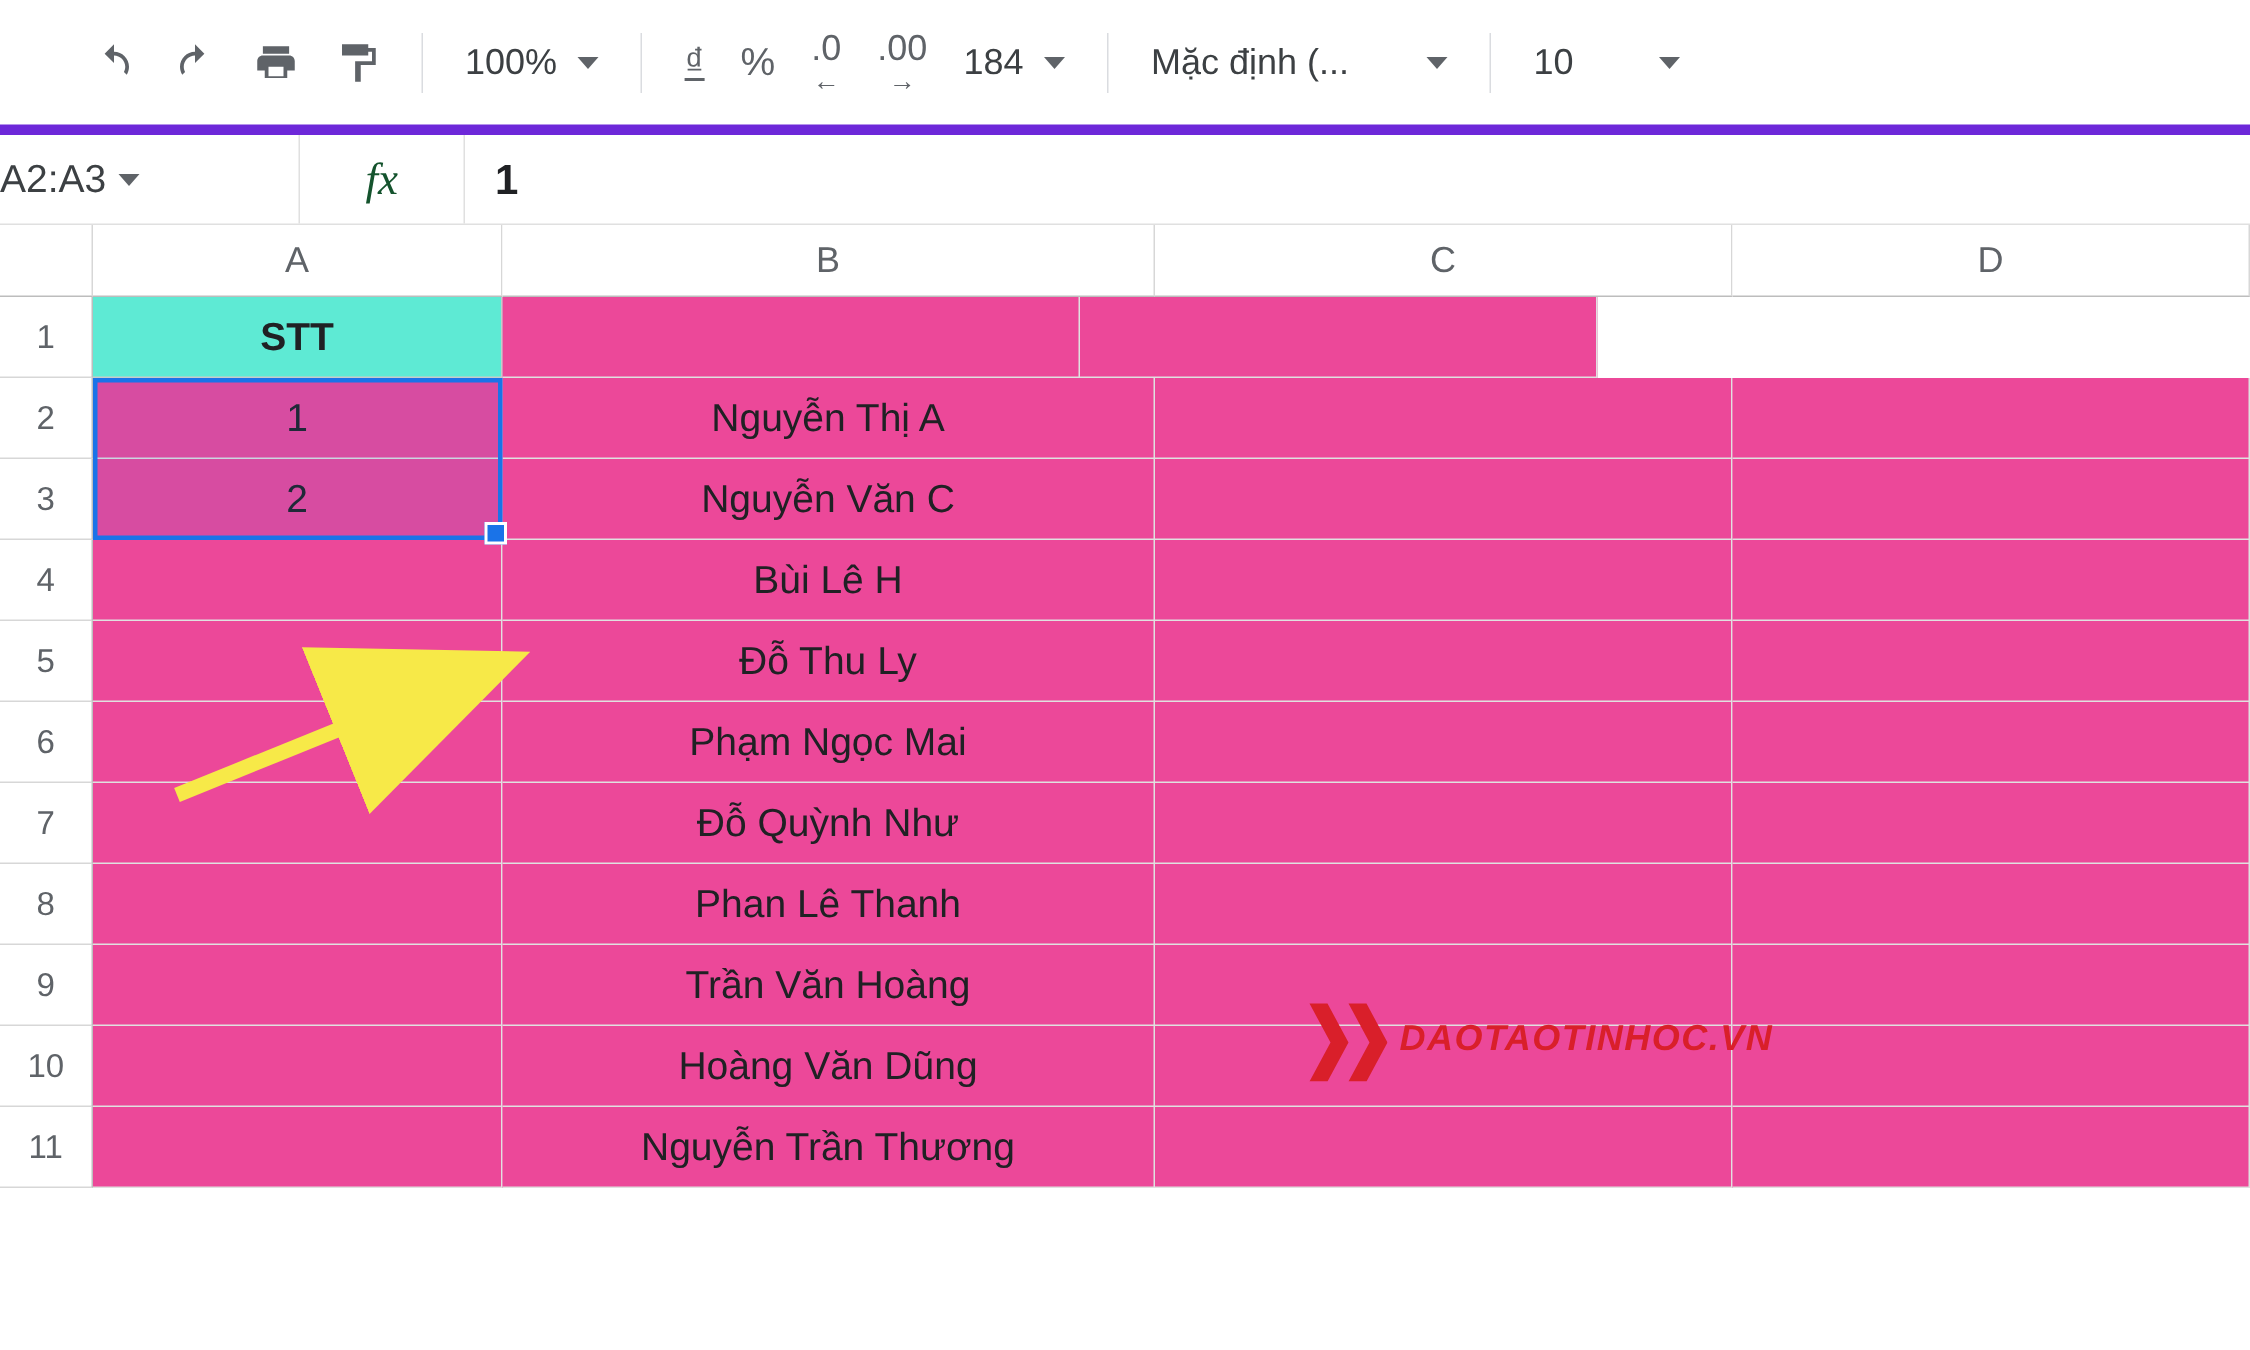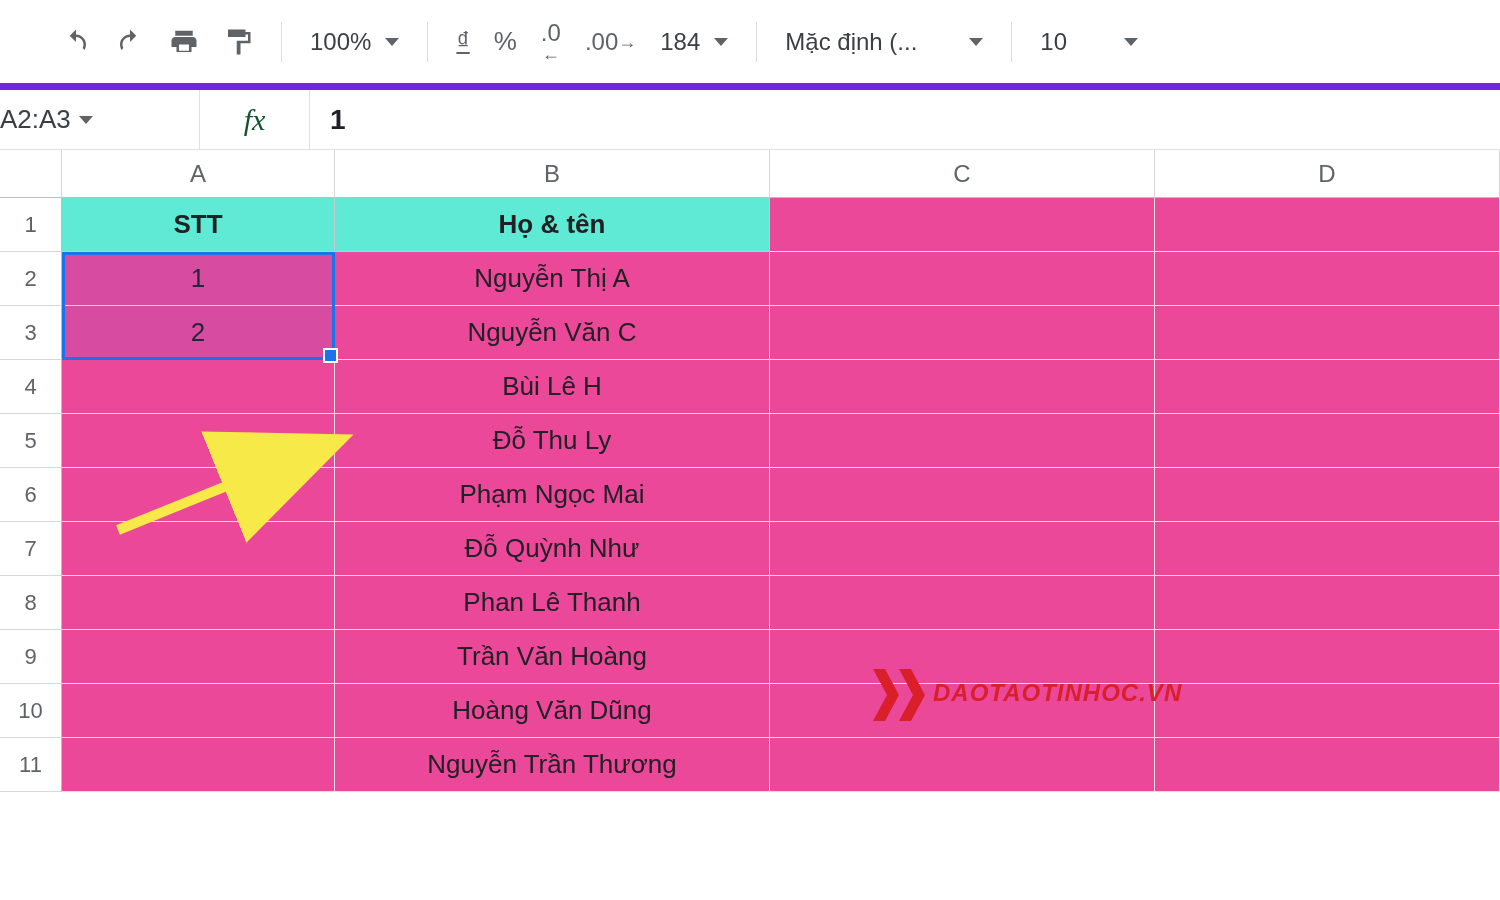--- a/index.html
+++ b/index.html
@@ -236,21 +236,21 @@
   <button class="tb-btn">
     <span style="font-size:26px">%</span>
   </button>
   <button class="tb-btn">
     <span style="font-size:24px;display:flex;flex-direction:column;align-items:center;line-height:1">
       <span>.0</span>
       <span style="font-size:18px">←</span>
     </span>
   </button>
   <button class="tb-btn">
-    <span style="font-size:24px;display:flex;flex-direction:row;align-items:center;line-height:1">
+    <span style="font-size:24px;display:flex;flex-direction:column;align-items:center;line-height:1">
       <span>.00</span>
       <span style="font-size:18px">→</span>
     </span>
   </button>
   <div class="tb-text">
     <span>184</span>
     <span class="dd-caret"></span>
   </div>
   <div class="tb-sep"></div>
   <div class="tb-text" style="min-width:210px;justify-content:space-between">
@@ -297,23 +297,20 @@
 
   <div class="rows">
 
     <div class="row">
       <div class="rh">
           <span>1</span>
         </div>
       <div class="cell cA hdr-cell">
           <span>STT</span>
         </div>
-      <div class="cell cB hdr-cell">
-          <span>Họ &amp; tên</span>
-        </div>
       <div class="cell cC"></div>
       <div class="cell cD"></div>
     </div>
 
     <div class="row">
       <div class="rh">
           <span>2</span>
         </div>
       <div class="cell cA">
           <span>1</span>

